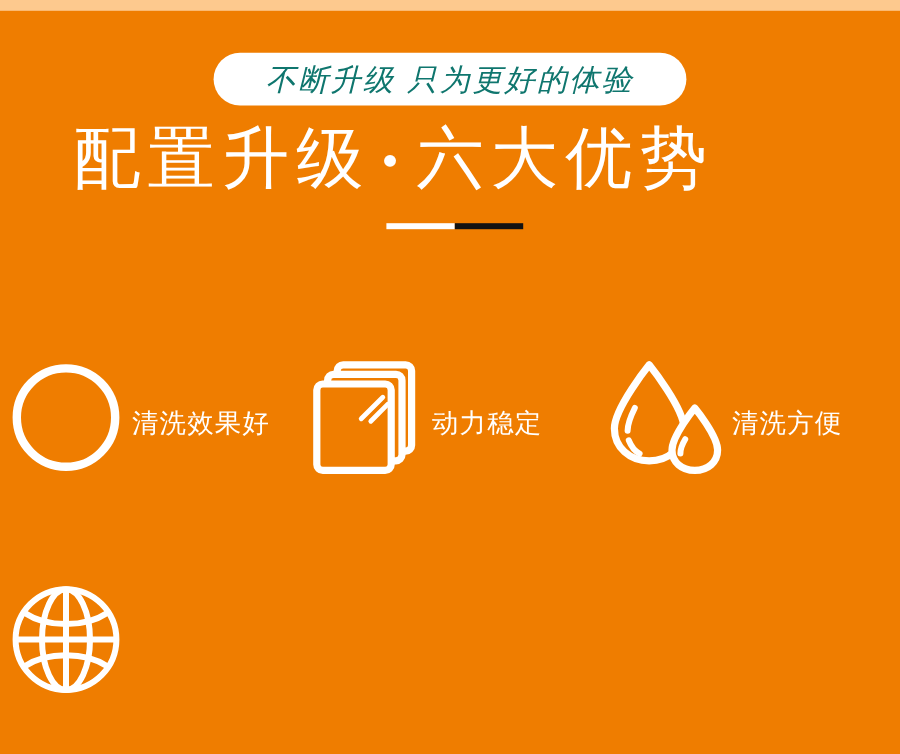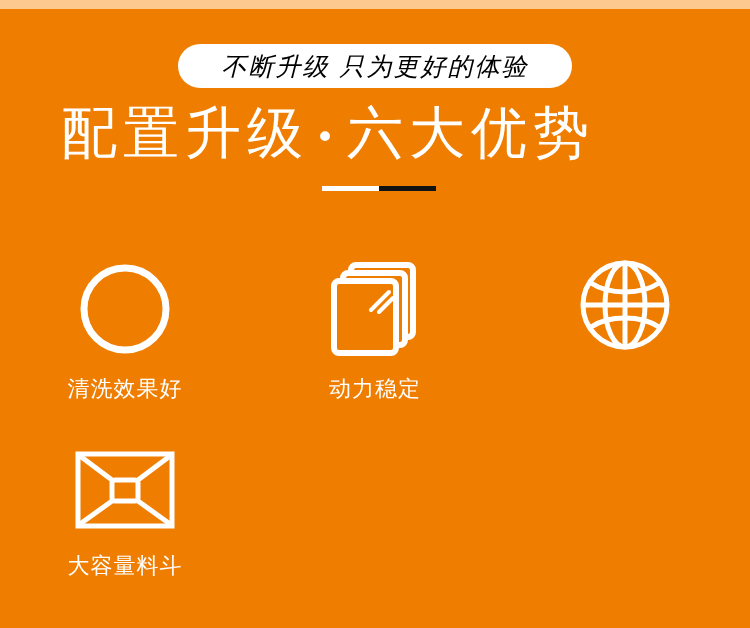--- a/index.html
+++ b/index.html
@@ -35,21 +35,21 @@
     top: 44px;
     width: 394px;
     height: 44px;
     background: #ffffff;
     border-radius: 22px;
     display: flex;
     align-items: center;
     justify-content: center;
   }
   .pill-text {
-    color: #000000;
+    color: #0f766e;
     font-size: 25px;
     letter-spacing: 2px;
     font-family: "DejaVu Serif", "Liberation Serif", serif;
     font-style: italic;
     font-weight: 500;
     white-space: nowrap;
     line-height: 1;
   }
   
   .main-title {
@@ -89,21 +89,21 @@
     top: 255px;
     left: 0;
     width: 750px;
     height: 370px;
     display: grid;
     grid-template-columns: repeat(3, 1fr);
     grid-template-rows: repeat(2, 1fr);
   }
   .feature {
     display: flex;
-    flex-direction: column;
+    flex-direction: row;
     align-items: center;
     justify-content: flex-start;
   }
   .feature .icon-wrap {
     width: 110px;
     height: 108px;
     display: flex;
     align-items: center;
     justify-content: center;
   }
@@ -156,43 +156,42 @@
           <rect x="26" y="6" width="62" height="72" rx="5" fill="none" stroke="#ffffff" stroke-width="6"></rect>
           <rect x="18" y="14" width="62" height="72" rx="5" fill="#ef7d00" stroke="#ffffff" stroke-width="6"></rect>
           <rect x="9" y="22" width="62" height="72" rx="5" fill="#ef7d00" stroke="#ffffff" stroke-width="6"></rect>
           <line x1="46" y1="51" x2="64" y2="33" stroke="#ffffff" stroke-width="4" stroke-linecap="round"></line>
           <line x1="54" y1="53" x2="68" y2="39" stroke="#ffffff" stroke-width="4" stroke-linecap="round"></line>
         </svg>
       </div>
       <div class="label">动力稳定</div>
     </div>
 
+    <div class="feature">
+      <div class="icon-wrap">
+        <svg width="104" height="104" viewBox="0 0 104 104">
+          <path d="M38 8 C38 8 9 44 9 61 C9 77 22 88 38 88 C54 88 67 77 67 61 C67 44 38 8 38 8 Z" fill="none" stroke="#ffffff" stroke-width="6" stroke-linejoin="round"></path>
+          <path d="M26 44 C22 52 20 58 20 63" fill="none" stroke="#ffffff" stroke-width="5" stroke-linecap="round"></path>
+          <path d="M21 71 C23 76 26 80 30 82" fill="none" stroke="#ffffff" stroke-width="5" stroke-linecap="round"></path>
+          <path d="M76 44 C76 44 57 67 57 79 C57 89 65 96 76 96 C87 96 95 89 95 79 C95 67 76 44 76 44 Z" fill="#ef7d00" stroke="#ffffff" stroke-width="6" stroke-linejoin="round"></path>
+          <path d="M68 70 C65 75 64 79 64 82" fill="none" stroke="#ffffff" stroke-width="5" stroke-linecap="round"></path>
+        </svg>
+      </div>
+      <div class="label">清洗方便</div>
+    </div>
 
 
     <div class="feature row2">
       <div class="icon-wrap">
         <svg width="92" height="92" viewBox="0 0 92 92">
           <circle cx="46" cy="46" r="42" fill="none" stroke="#ffffff" stroke-width="5"></circle>
           <line x1="46" y1="4" x2="46" y2="88" stroke="#ffffff" stroke-width="5"></line>
           <line x1="4" y1="46" x2="88" y2="46" stroke="#ffffff" stroke-width="5"></line>
           <ellipse cx="46" cy="46" rx="20" ry="42" fill="none" stroke="#ffffff" stroke-width="5"></ellipse>
           <path d="M12 24 C21 30 33 33 46 33 C59 33 71 30 80 24" fill="none" stroke="#ffffff" stroke-width="5"></path>
           <path d="M12 68 C21 62 33 59 46 59 C59 59 71 62 80 68" fill="none" stroke="#ffffff" stroke-width="5"></path>
         </svg>
       </div>
     </div>
 
-    <div class="feature row2">
-      <div class="icon-wrap">
-        <svg width="102" height="80" viewBox="0 0 102 80">
-          <rect x="4" y="4" width="94" height="72" fill="none" stroke="#ffffff" stroke-width="5"></rect>
-          <rect x="38" y="30" width="26" height="21" rx="3" fill="none" stroke="#ffffff" stroke-width="5"></rect>
-          <line x1="6" y1="6" x2="38" y2="30" stroke="#ffffff" stroke-width="5"></line>
-          <line x1="96" y1="6" x2="64" y2="30" stroke="#ffffff" stroke-width="5"></line>
-          <line x1="6" y1="74" x2="38" y2="51" stroke="#ffffff" stroke-width="5"></line>
-          <line x1="96" y1="74" x2="64" y2="51" stroke="#ffffff" stroke-width="5"></line>
-        </svg>
-      </div>
-      <div class="label">大容量料斗</div>
-    </div>
 
   </div>
 </div>
 
 </body></html>

